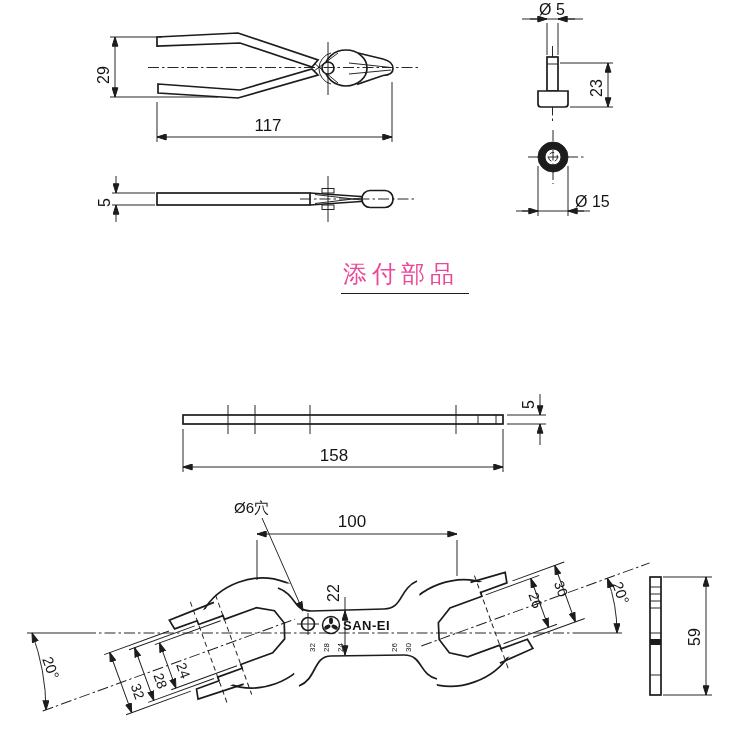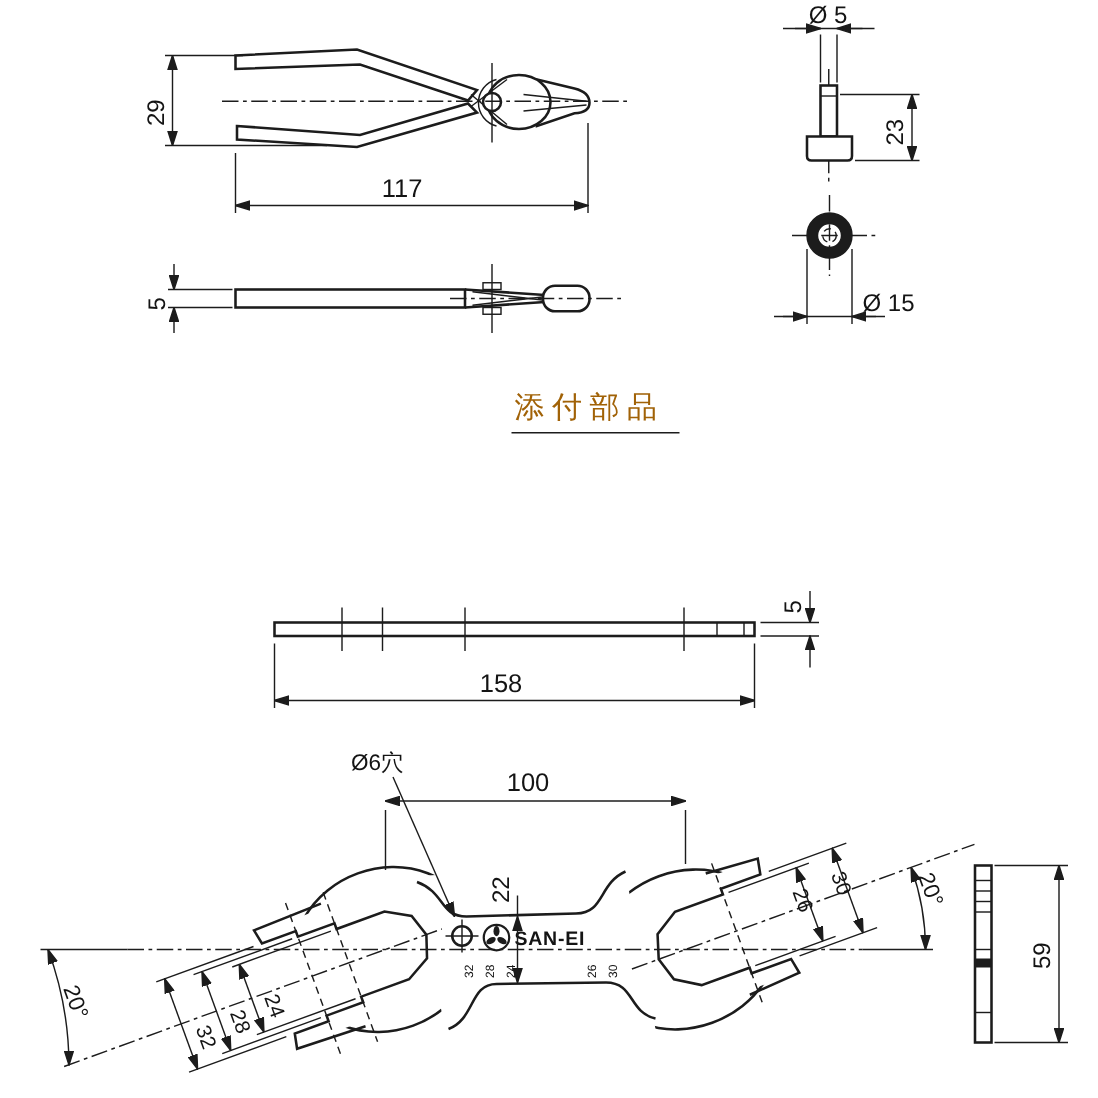--- a/index.html
+++ b/index.html
@@ -11,22 +11,22 @@
   .olw{stroke-width:1.7;fill:#ffffff;}
   .th{stroke-width:0.95;fill:none;}
   .cl{stroke-width:0.95;fill:none;stroke-dasharray:11 3 2.5 3;}
   .dsh{stroke-width:0.95;fill:none;stroke-dasharray:5 3.5;}
   .msk{fill:#ffffff;stroke:none;}
   .blk{fill:#1c1c1c;stroke:none;}
   svg text{fill:#141414;font-family:"Liberation Sans",sans-serif;}
   .d17{font-size:17px;} .d16{font-size:16px;} .d15{font-size:15px;}
   .d14{font-size:14px;} .d8{font-size:8px;}
   .brand{font-size:13px;font-weight:bold;letter-spacing:.5px;}
-  .title{position:absolute;left:341px;top:258px;font-size:20px;letter-spacing:5px;
-         color:#a16207;border-bottom:1.6px solid #1c1c1c;padding:0 10px 3px 2px;
+  .title{position:absolute;left:341px;top:258px;font-size:24px;letter-spacing:5px;
+         color:#ec4899;border-bottom:1.6px solid #1c1c1c;padding:0 10px 3px 2px;
          font-family:"DejaVu Sans",sans-serif;}
 </style>
 </head>
 <body>
 
 <div class="page">
 <svg width="732" height="732" viewBox="0 0 732 732">
   <defs>
     <marker id="ar" viewBox="0 0 10 7" refX="9.6" refY="3.5" markerWidth="10" markerHeight="7" orient="auto-start-reverse" markerUnits="userSpaceOnUse">
       <path d="M0.4,0.6 L9.6,3.5 L0.4,6.4 Z" fill="#1c1c1c" stroke="none"></path>

